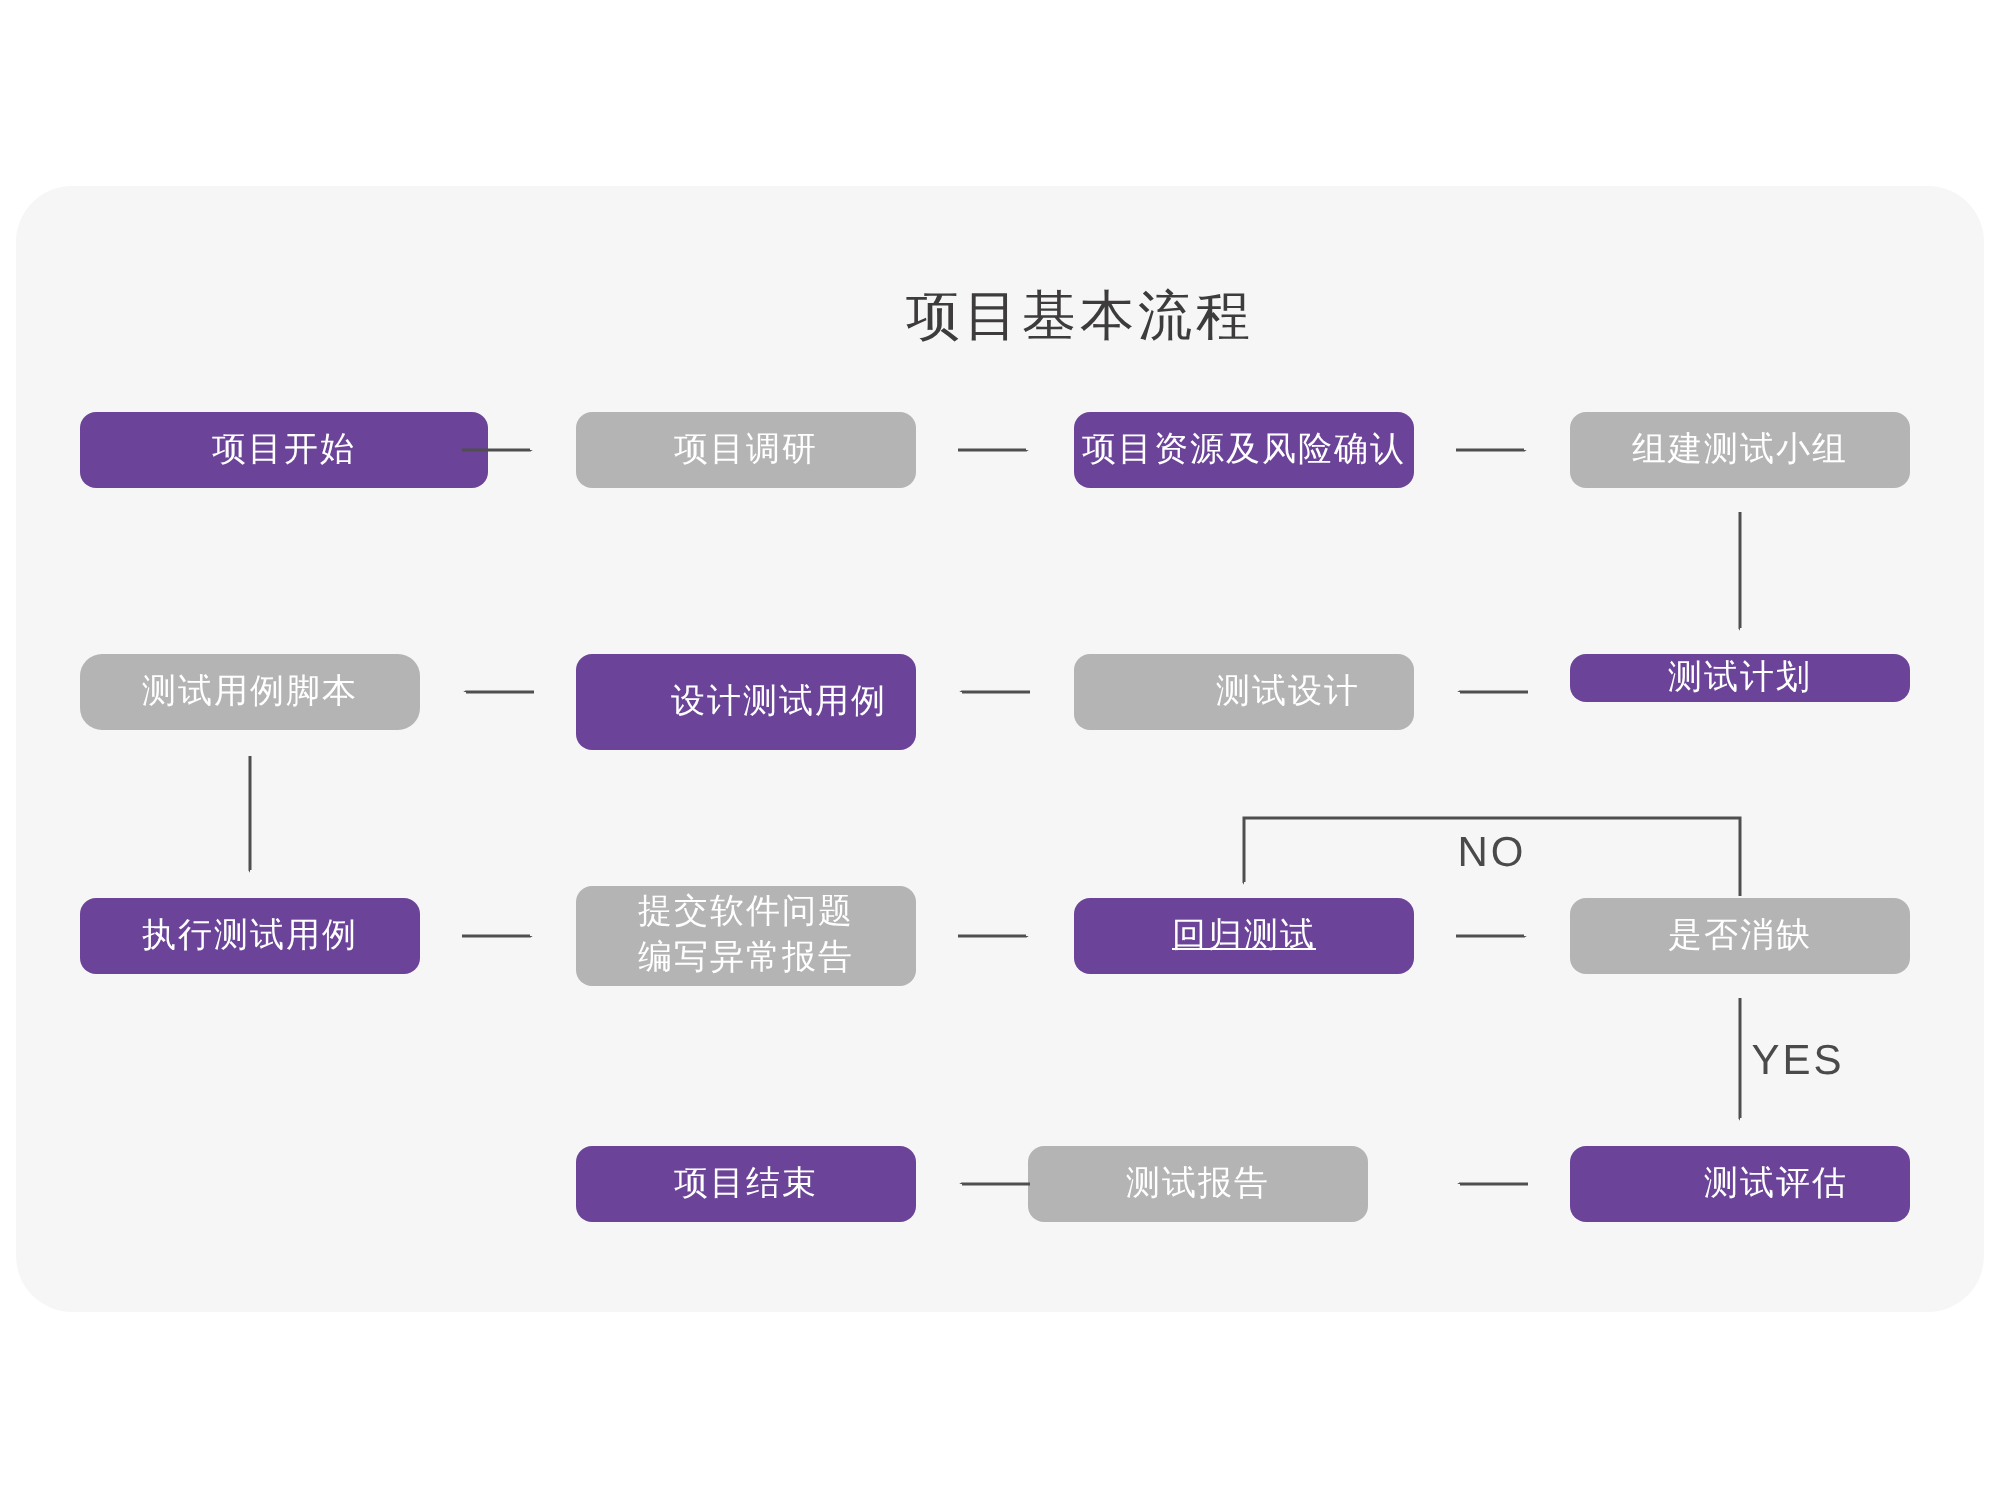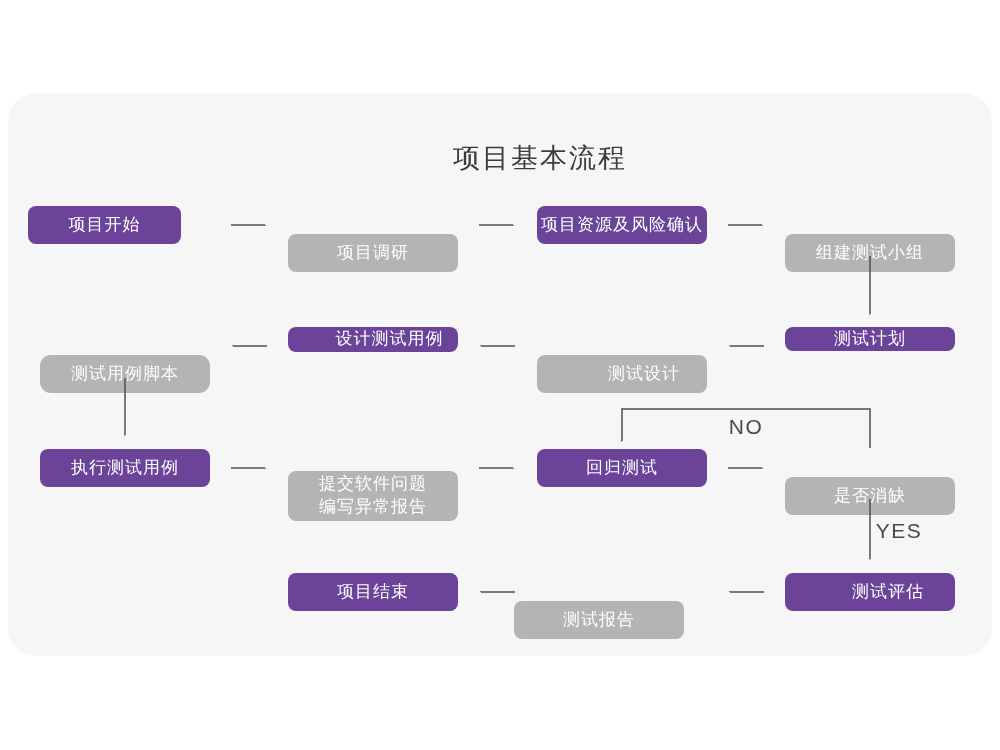--- a/index.html
+++ b/index.html
@@ -9,46 +9,46 @@
   html,body{margin:0;padding:0;background:var(--page-bg);}
   body{font-family:"Liberation Sans","DejaVu Sans",sans-serif;}
   .stage{position:relative;width:1000px;height:750px;overflow:hidden;background:var(--page-bg);}
   .card{position:absolute;left:8px;top:93px;width:984px;height:563px;background:var(--card-bg);border-radius:28px;}
   .title{position:absolute;left:0;top:140px;width:1000px;text-align:center;font-size:27px;
          letter-spacing:2px;font-weight:400;color:var(--title-text);padding-left:40px;}
   .node{position:absolute;display:flex;align-items:center;justify-content:center;text-align:center;
         border-radius:8px;color:var(--node-text);font-size:17px;letter-spacing:1px;line-height:1.35;
         white-space:pre-line;box-sizing:border-box;}
   .node.purple{background:var(--purple);}
-  .node.gray{background:var(--gray);margin-top:28px;}
+  .node.gray{background:var(--gray);}
   svg.edges{position:absolute;left:0;top:0;pointer-events:none;}
   svg.edges polyline{fill:none;stroke:var(--arrow);stroke-width:1.5;}
   #arrowhead path{fill:none;stroke:var(--arrow);stroke-width:1.5;}
   .branch-label{position:absolute;transform:translate(-50%,-50%);font-size:21px;font-weight:300;
                 letter-spacing:1.5px;color:var(--branch-text);}
 </style>
 </head>
 <body>
 
 <div class="stage">
   <div class="card"></div>
   <div class="title">项目基本流程</div>
   <div>
-      <div class="node purple" style="left: 28px; top: 206px; width: 153px; height: 38px;">项目开始</div>
+      <div class="node purple" style="left: 40px; top: 206px; width: 204px; height: 38px;">项目开始</div>
       <div class="node gray" style="left: 288px; top: 206px; width: 170px; height: 38px;">项目调研</div>
       <div class="node purple" style="left: 537px; top: 206px; width: 170px; height: 38px;">项目资源及风险确认</div>
       <div class="node gray" style="left: 785px; top: 206px; width: 170px; height: 38px;">组建测试小组</div>
       <div class="node purple" style="left: 785px; top: 327px; width: 170px; height: 24px;">测试计划</div>
       <div class="node gray" style="left: 537px; top: 327px; width: 170px; height: 38px; padding-left: 44px;">测试设计</div>
-      <div class="node purple" style="left: 288px; top: 327px; width: 170px; height: 25px; padding-left: 33px;">设计测试用例</div>
+      <div class="node purple" style="left: 288px; top: 327px; width: 170px; height: 48px; padding-left: 33px;">设计测试用例</div>
       <div class="node gray" style="left: 40px; top: 327px; width: 170px; height: 38px; border-radius: 11px;">测试用例脚本</div>
       <div class="node purple" style="left: 40px; top: 449px; width: 170px; height: 38px;">执行测试用例</div>
       <div class="node gray" style="left: 288px; top: 443px; width: 170px; height: 50px;">提交软件问题
 编写异常报告</div>
-      <div class="node purple" style="left: 537px; top: 449px; width: 170px; height: 38px;">回归测试</div>
+      <div class="node purple" style="left: 537px; top: 449px; width: 170px; height: 38px; text-decoration: underline;">回归测试</div>
       <div class="node gray" style="left: 785px; top: 449px; width: 170px; height: 38px;">是否消缺</div>
       <div class="node purple" style="left: 785px; top: 573px; width: 170px; height: 38px; padding-left: 36px;">测试评估</div>
       <div class="node gray" style="left: 514px; top: 573px; width: 170px; height: 38px;">测试报告</div>
       <div class="node purple" style="left: 288px; top: 573px; width: 170px; height: 38px;">项目结束</div>
     </div>
   <svg class="edges" width="1000" height="750">
     <defs>
       <marker id="arrowhead" markerWidth="12" markerHeight="12" refX="0" refY="0" orient="auto" markerUnits="userSpaceOnUse">
         <path d="M-7,-4.5 L0,0 L-7,4.5"></path>
       </marker>

